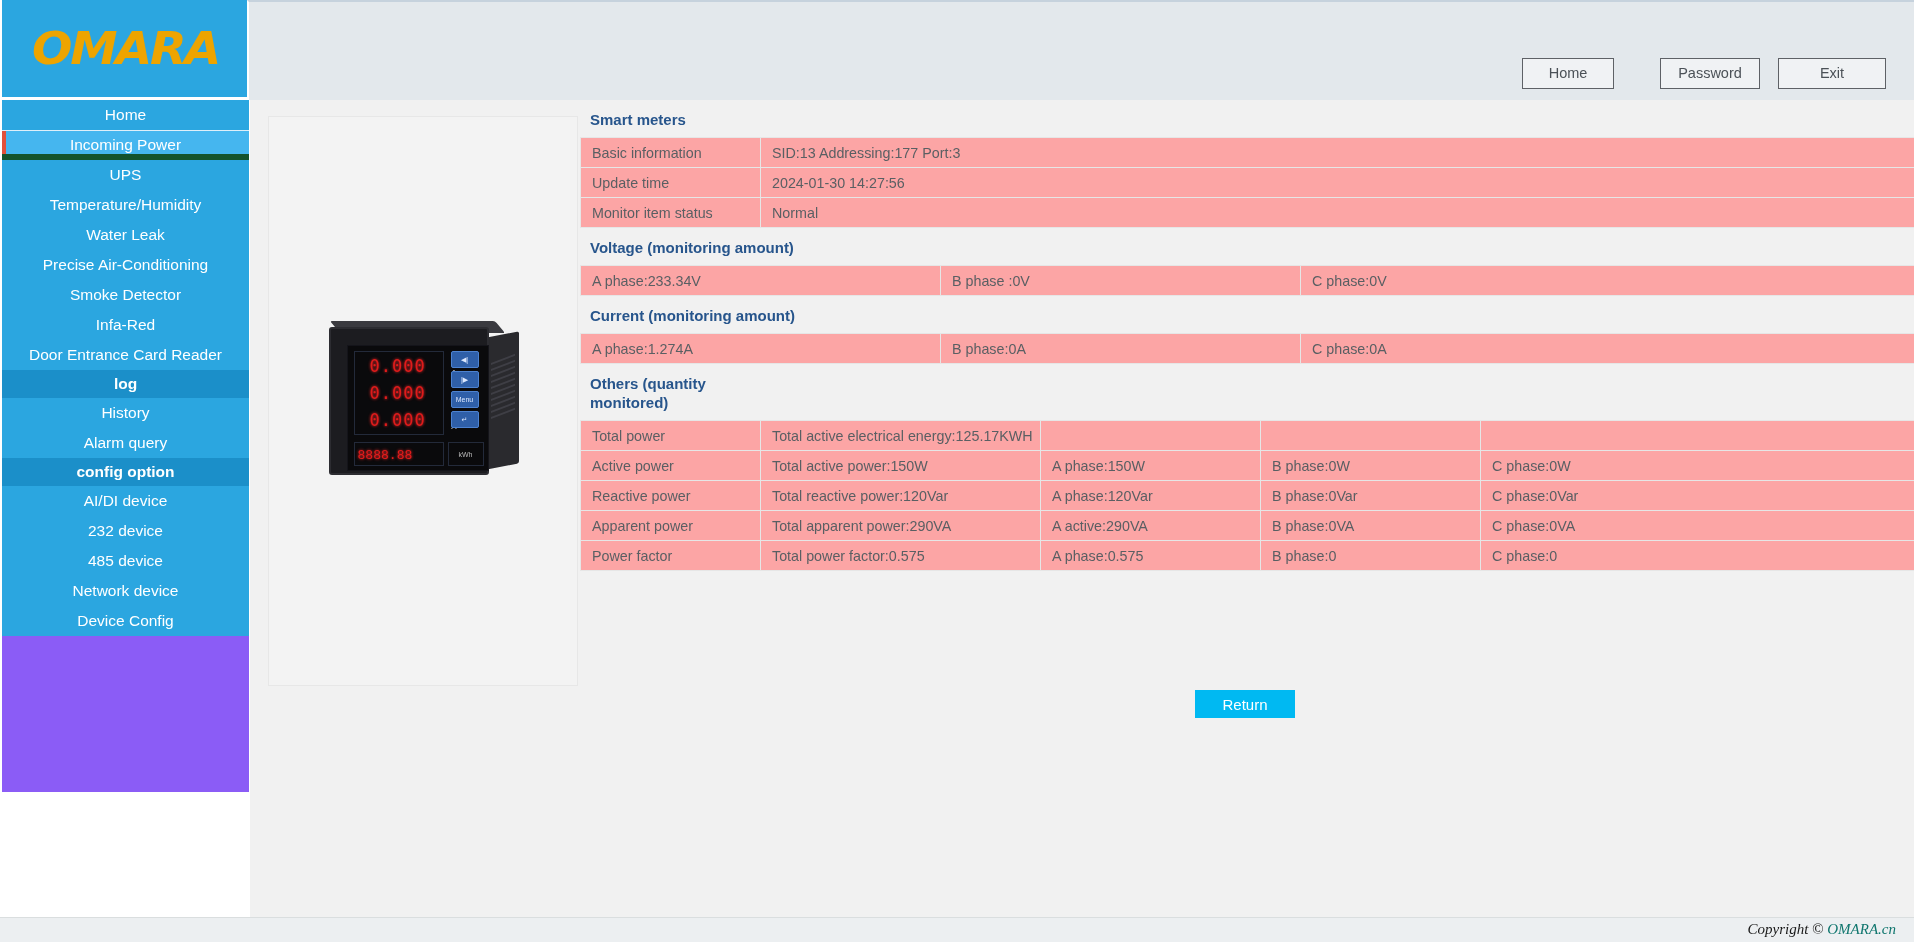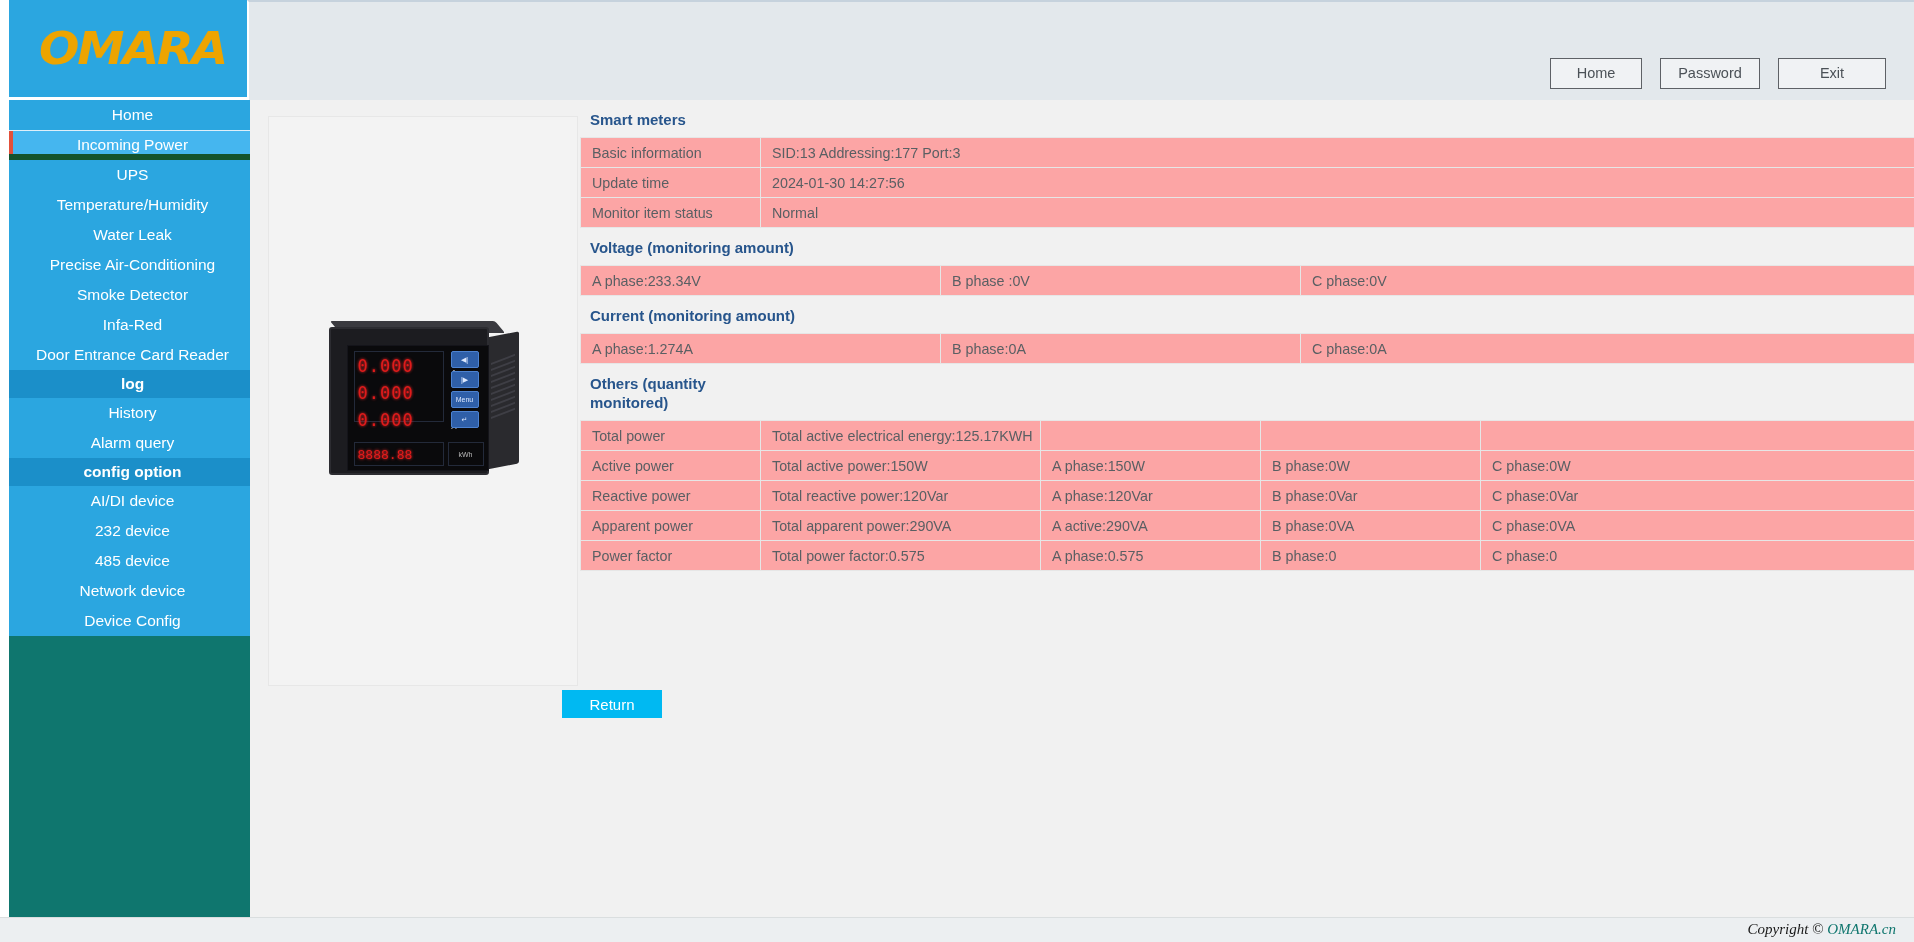--- a/index.html
+++ b/index.html
@@ -7,22 +7,22 @@
     margin: 0; padding: 0;
     width: 1914px; height: 942px;
     background: #ffffff;
     font-family: "Liberation Sans", sans-serif;
     overflow: hidden;
   }
   #app { position: relative; width: 1914px; height: 942px; background:#ffffff; }
 
   
   .sidebar {
-    position:absolute; left:9px; top:0; width:247px; height:917px;
-    background:#0f766e;
+    position:absolute; left:2px; top:0; width:247px; height:792px;
+    background:#8b5cf6;
   }
   .logo-box {
     height:100px; width:247px; background:#2ba6e0;
     display:flex; align-items:center; justify-content:center;
     border-bottom:3px solid #ffffff;
   }
   .logo-text {
     font-family:"DejaVu Sans", sans-serif;
     font-weight:bold; font-style:italic;
     font-size:44px; letter-spacing:-2px;
@@ -67,21 +67,21 @@
   }
   .header-buttons {
     position:absolute; right:28px; top:56px;
     display:flex; gap:18px;
   }
   .hdr-btn {
     min-width:92px; height:31px; line-height:29px; text-align:center;
     border:1px solid #5e6166; background:#f0f2f4;
     color:#4b5157; font-size:14.5px; cursor:pointer; padding:0 12px;
   }
-  .hdr-btn.wide { min-width:100px; }
+  .hdr-btn.wide { min-width:100px;margin-left:28px; }
   .hdr-btn.exit { min-width:108px; }
 
   
   .content {
     position:absolute; left:250px; top:100px; width:1664px; height:817px;
     background:#f1f1f1;
   }
 
   .image-panel {
     position:absolute; left:18px; top:16px; width:310px; height:570px;
@@ -106,22 +106,22 @@
   table.grid td {
     border:1px solid #e6e6e6;
     height:30px; padding:0 0 0 11px;
     font-size:14.3px; color:#5a5f63;
     vertical-align:middle; overflow:hidden; white-space:nowrap;
   }
   td.status-ok { color:#3a8f3a; }
   td.blank { border:1px solid transparent; }
 
   .return-wrap {
-    position:absolute; left:312px; top:590px; width:1334px;
-    display:flex; justify-content:flex-start;
+    position:absolute; left:328px; top:590px; width:1334px;
+    display:flex; justify-content:center;
   }
   .return-btn {
     width:100px; height:28px; line-height:28px; text-align:center;
     background:#00b9f2; color:#ffffff; font-size:15px;
     border:none; cursor:pointer;
   }
 
   
   .footer {
     position:absolute; left:0; top:917px; width:1914px; height:25px;
@@ -146,21 +146,21 @@
     border-radius:2px;
   }
   .m-top {
     position:absolute; left:14px; top:0px; width:165px; height:12px;
     background:#3a3a3f; transform: skewX(40deg); border-radius:2px;
   }
   .m-face {
     position:absolute; left:16px; top:16px; width:142px; height:126px;
     background:#0a0a0c; border:1px solid #14141a;
   }
-  .m-disp { position:absolute; left:6px; top:5px; width:90px; height:71px; border:1px solid #232a3a; }
+  .m-disp { position:absolute; left:6px; top:5px; width:90px; height:84px; border:1px solid #232a3a;padding-left:12px; }
   .m-line { position:relative; height:27px; display:flex; align-items:center; }
   .segs {
     font-family:"DejaVu Sans Mono", monospace;
     font-size:17px; color:#e01b1b; letter-spacing:1px;
     margin-left:3px; text-shadow:0 0 3px #ff2a2a;
   }
   .unit-a { position:absolute; right:-14px; bottom:2px; color:#cfcfcf; font-size:8px; }
   .m-disp2 {
     position:absolute; left:6px; top:96px; width:90px; height:24px; border:1px solid #232a3a;
     display:flex; align-items:center;

